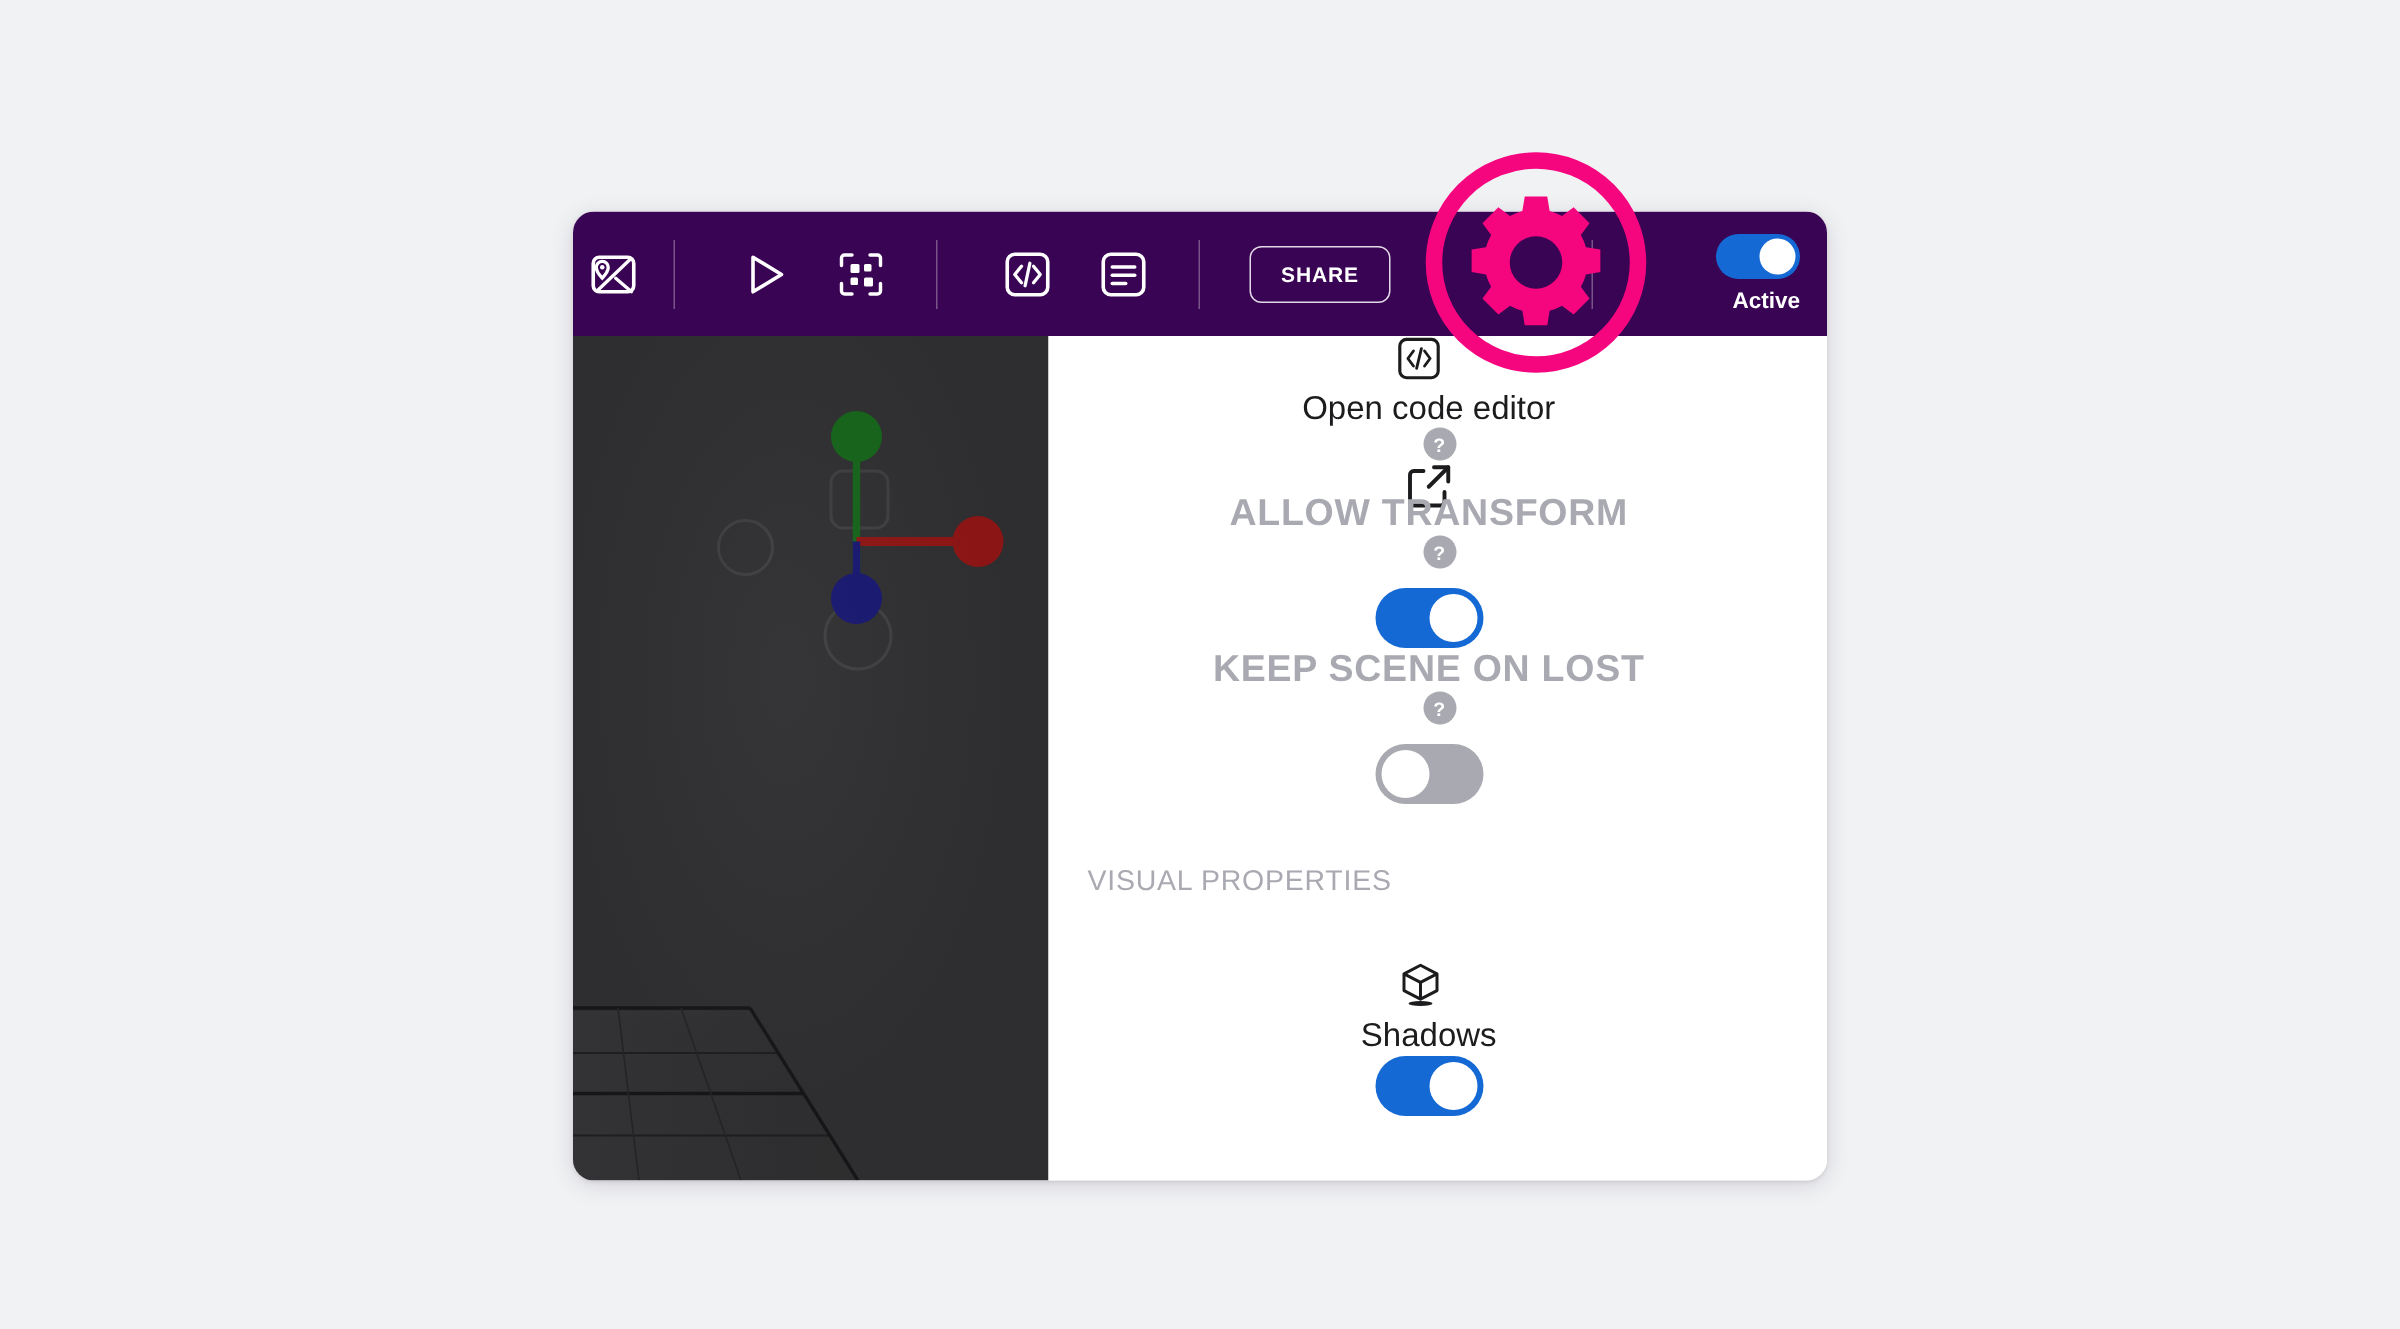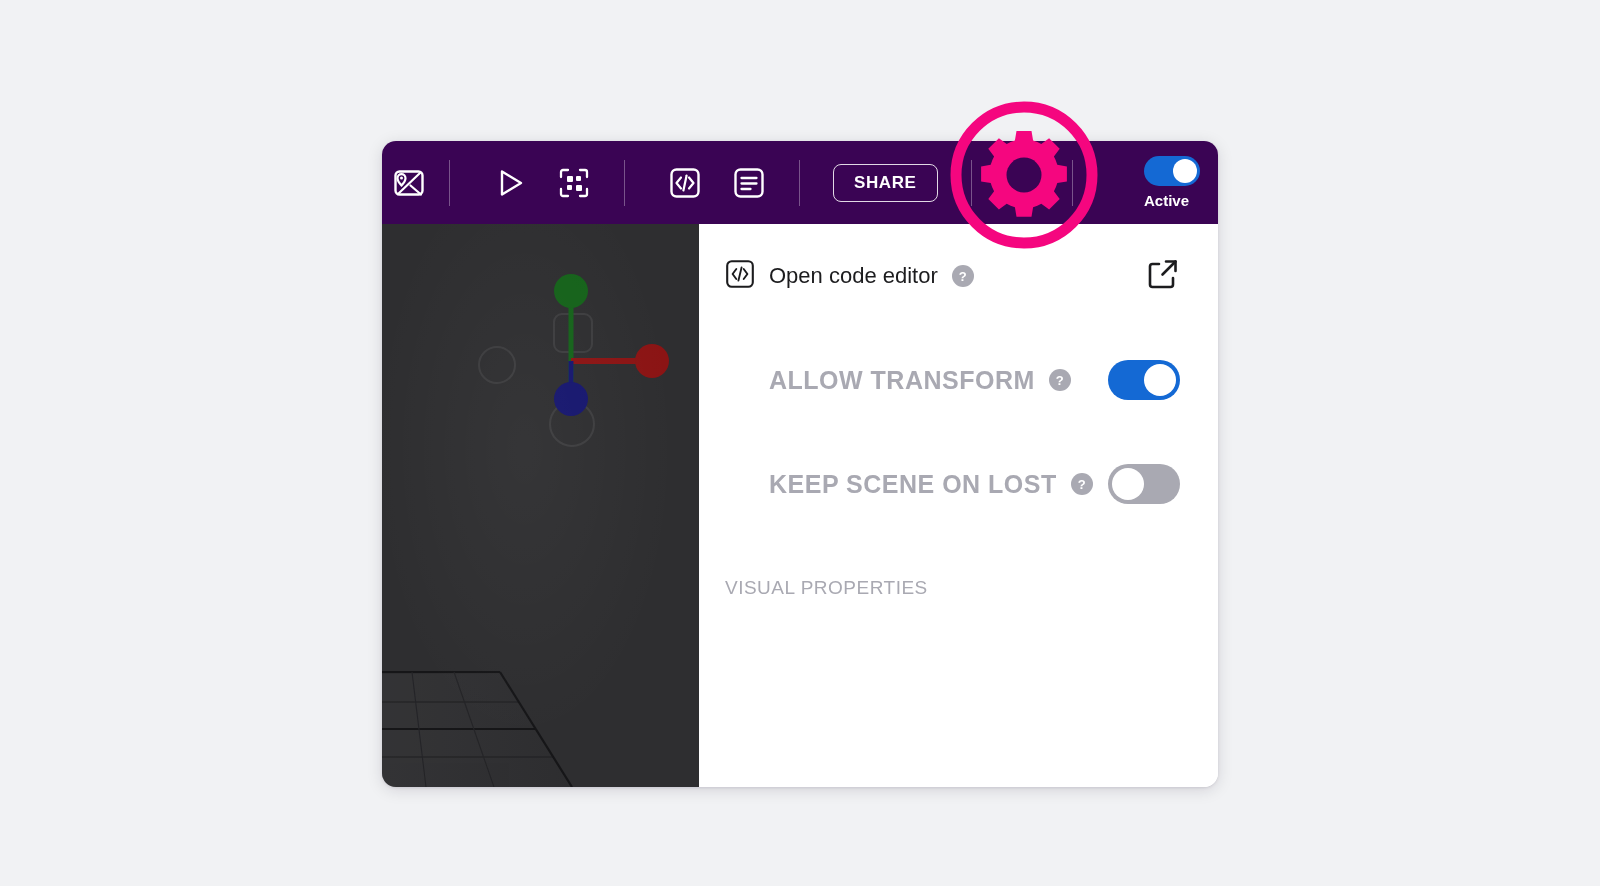--- a/index.html
+++ b/index.html
@@ -51,33 +51,33 @@
   }
   .tb-gap-lg { width: 20px; }
   .tb-gap-sm { width: 10px; }
   .share-btn {
     height: 38px;
     padding: 12px 20px;
     display: flex; align-items: center; justify-content: center;
     border: 1.6px solid rgba(255,255,255,.85);
     border-radius: 8px;
     color: #ffffff;
-    font-size: 17px; font-weight: bold;
+    font-size: 14px; font-weight: bold;
     letter-spacing: .6px;
     cursor: pointer;
     white-space: nowrap;
   }
   .gear-slot {
     width: 74px; height: 83px;
     display: flex; align-items: center; justify-content: center;
     cursor: pointer;
   }
   .active-group {
     display: flex; flex-direction: column;
-    align-items: flex-start; justify-content: center;
+    align-items: flex-end; justify-content: center;
     padding-right: 18px; padding-left: 6px;
     gap: 6px;
     cursor: pointer;
   }
   .active-label {
     color: #ffffff; font-size: 15px; font-weight: bold;
   }
 
   
   .sw {
@@ -125,20 +125,21 @@
   .settings-panel {
     position: relative;
     width: 519px; height: 563px;
     background: #ffffff;
     padding: 0 38px 0 26px;
     overflow: hidden;
   }
   .row {
     display: flex; align-items: center;
     height: 104px;
+    flex-direction: column;
   }
   .row .row-icon {
     width: 44px; flex: none;
     display: flex; align-items: center; justify-content: flex-start;
   }
   .row .row-label {
     font-size: 22px; color: #1c1c1e;
     white-space: nowrap;
   }
   .row .row-label.caps {
@@ -371,20 +372,37 @@
           <div class="row-label caps">KEEP SCENE ON LOST</div>
           <div class="help-badge">?</div>
           <div class="spacer"></div>
           <div class="sw sw-lg off">
             <div class="knob"></div>
           </div>
         </div>
 
         <div class="section-head">VISUAL PROPERTIES</div>
 
+        <div class="row">
+          <div class="row-icon">
+            <span>
+              <svg width="32" height="32" viewBox="0 0 32 32" fill="none">
+                <path d="M16 3.5 27 9.2v11.2L16 26.1 5 20.4V9.2Z" stroke="#1c1c1e" stroke-width="2" stroke-linejoin="round" fill="none"></path>
+                <path d="M5 9.2 16 14.9l11-5.7" stroke="#1c1c1e" stroke-width="2" stroke-linejoin="round"></path>
+                <path d="M16 14.9v11.2" stroke="#1c1c1e" stroke-width="2"></path>
+                <ellipse cx="16" cy="29" rx="8" ry="1.7" fill="#1c1c1e"></ellipse>
+              </svg>
+            </span>
+          </div>
+          <div class="row-label">Shadows</div>
+          <div class="spacer"></div>
+          <div class="sw sw-lg on">
+            <div class="knob"></div>
+          </div>
+        </div>
 
       </div>
     </div>
   </div>
 
   <div class="highlight">
     <svg width="148" height="148" viewBox="0 0 148 148" fill="none">
       <circle cx="74" cy="74" r="68" stroke="#f5067f" stroke-width="11" fill="none"></circle>
       <g transform="translate(74,74)">
         <path d="M-7.5 -44 h15 l1.6 9.6 a35 35 0 0 1 8.2 3.4 l7.8 -5.8 l10.6 10.6 l-5.8 7.8 a35 35 0 0 1 3.4 8.2 l9.6 1.6 v15 l-9.6 1.6 a35 35 0 0 1 -3.4 8.2 l5.8 7.8 l-10.6 10.6 l-7.8 -5.8 a35 35 0 0 1 -8.2 3.4 l-1.6 9.6 h-15 l-1.6 -9.6 a35 35 0 0 1 -8.2 -3.4 l-7.8 5.8 l-10.6 -10.6 l5.8 -7.8 a35 35 0 0 1 -3.4 -8.2 l-9.6 -1.6 v-15 l9.6 -1.6 a35 35 0 0 1 3.4 -8.2 l-5.8 -7.8 l10.6 -10.6 l7.8 5.8 a35 35 0 0 1 8.2 -3.4 Z" fill="#f5067f"></path>

